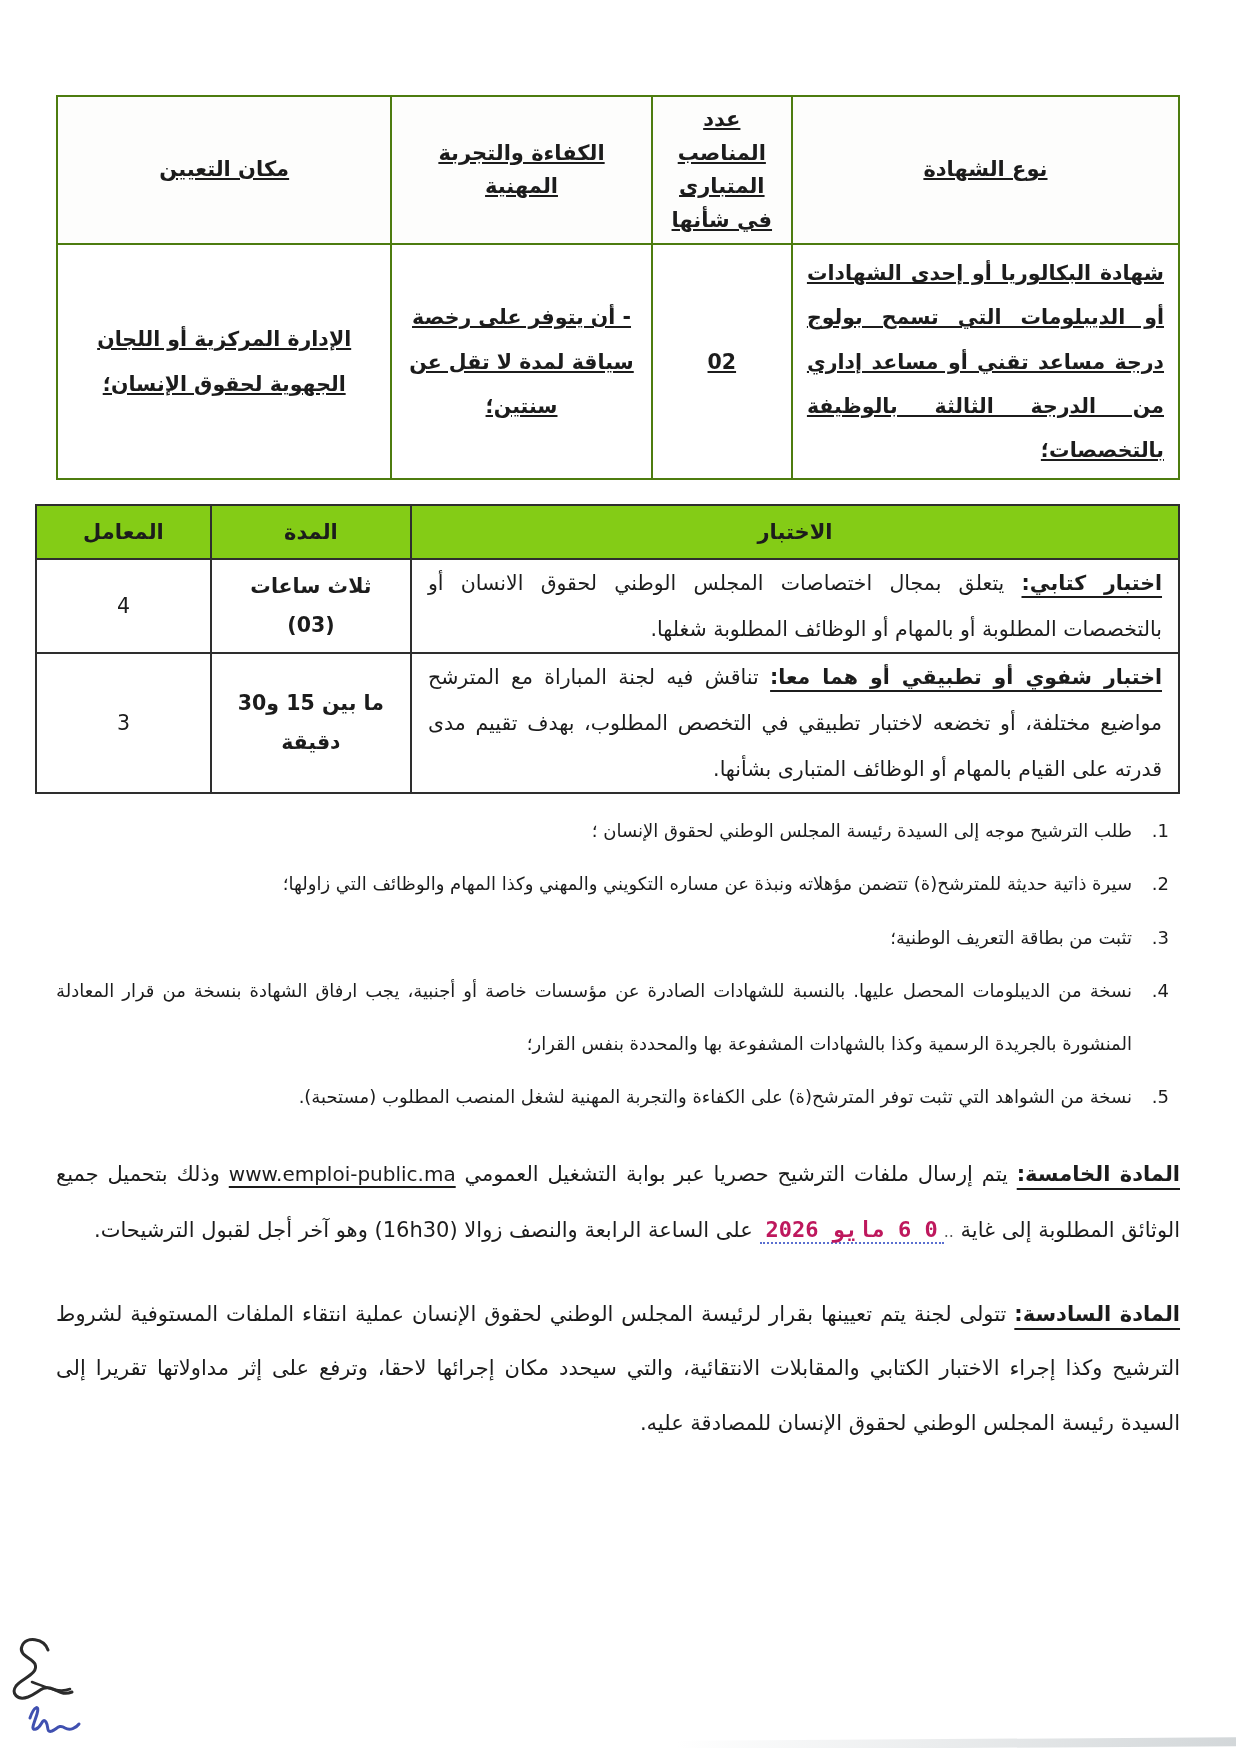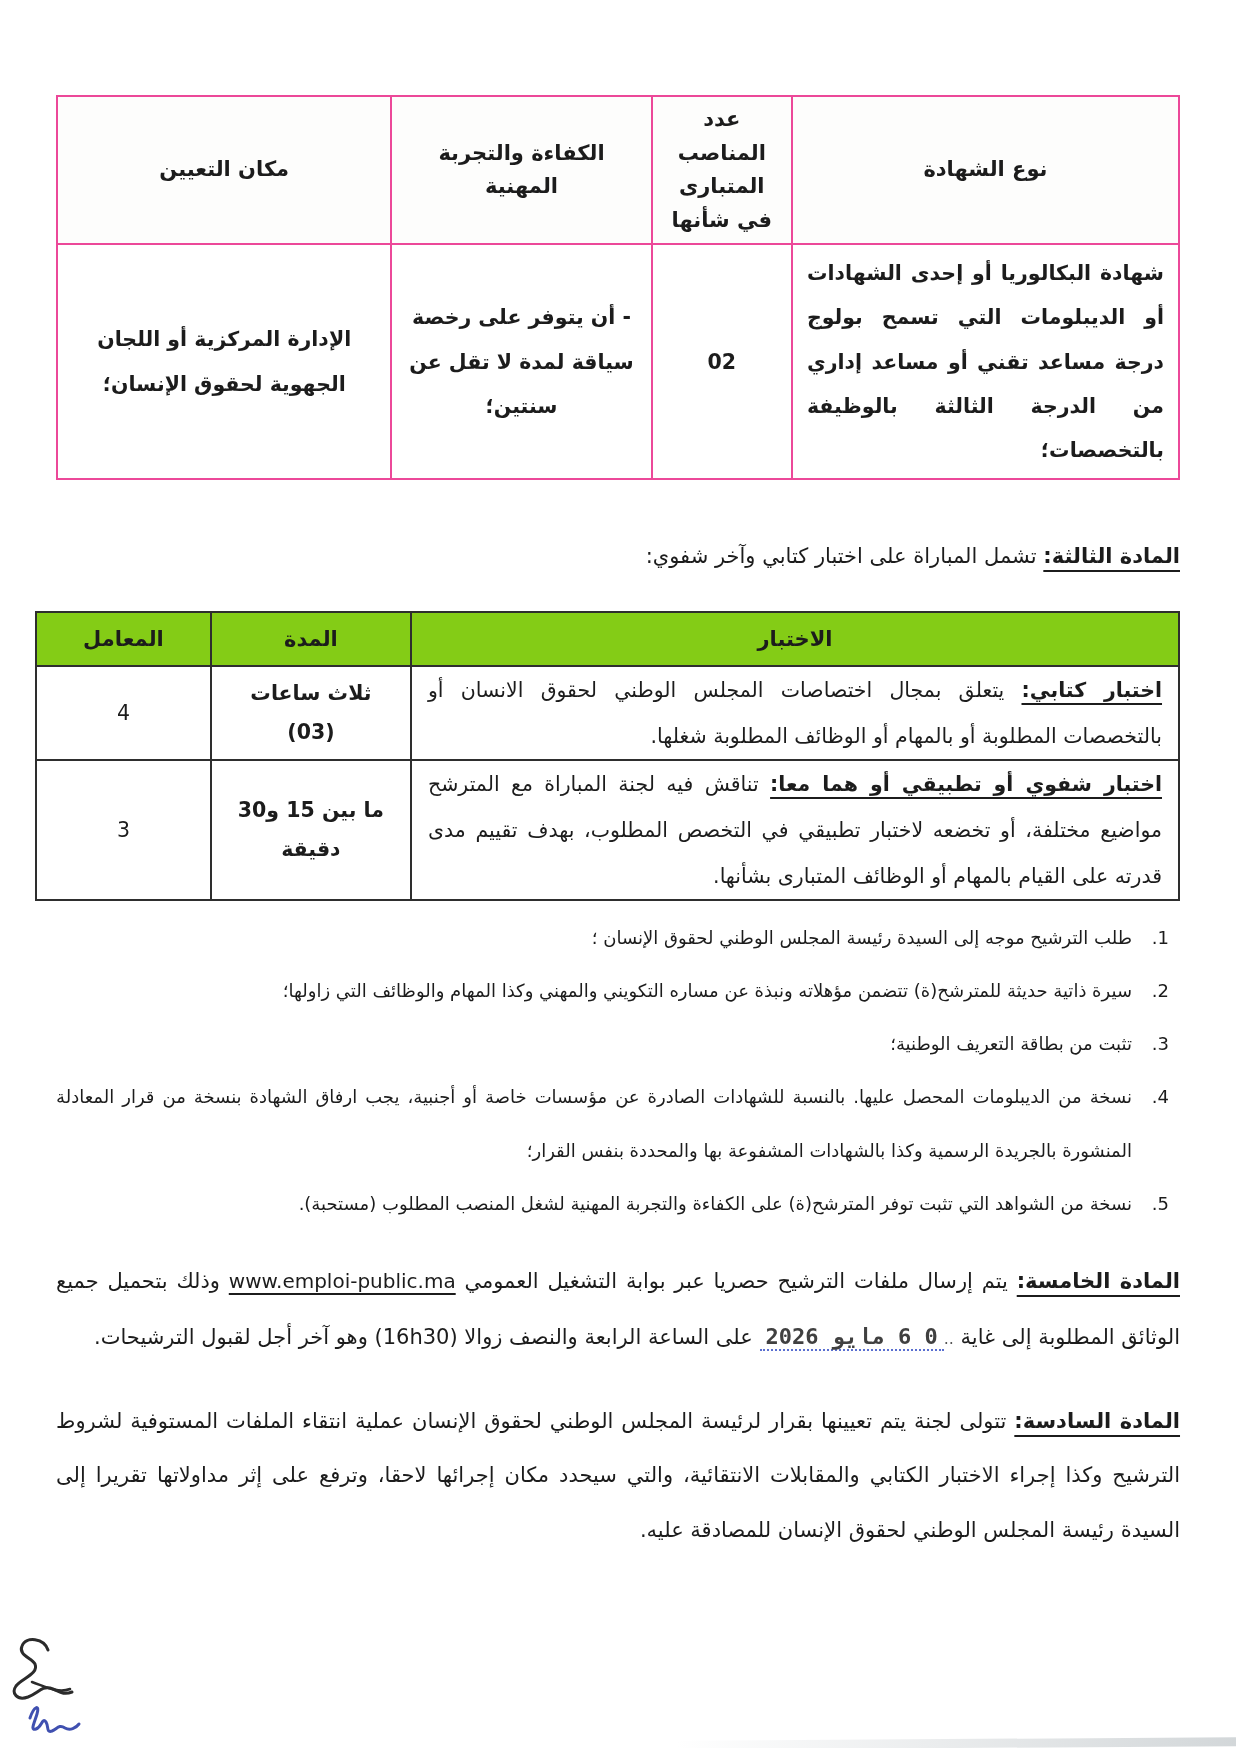--- a/index.html
+++ b/index.html
@@ -12,23 +12,24 @@
     color:#1c1c1c;
     direction:rtl;
     overflow:hidden;
     box-sizing:border-box;
     padding:95px 56px 0 56px;
   }
   
   table{border-collapse:collapse;table-layout:fixed;}
   .req-table{width:100%;}
   .req-table th,.req-table td{
-    border:2px solid #ec4899;
+    border:2px solid #4d7c0f;
     vertical-align:middle;
     padding:6px 14px;
+    text-decoration:underline;
   }
   .req-table th{height:70px;font-size:21px;font-weight:bold;text-align:center;line-height:1.6;background:#fdfdfc;}
   .req-table td{height:212px;font-size:20.5px;font-weight:bold;text-align:center;line-height:2.15;}
   .cell-certificate{text-align:justify !important;text-align-last:right;}
   .col-certificate{width:34.5%;}
   .col-positions{width:12.5%;}
   .col-competence{width:23.2%;}
   .col-location{width:29.8%;}
 
   .exam-table{width:calc(100% + 21px);margin-left:-21px;margin-top:24px;}
@@ -55,21 +56,21 @@
   .art4{margin-top:26px;}
   .art5{margin-top:24px;}
   .art6{margin-top:28px;}
 
   ol.docs{margin:10px 0 0 0;padding:0 34px 0 0;list-style-position:outside;}
   ol.docs li{font-size:18px;line-height:2.95;text-align:justify;padding-right:14px;}
 
   .url{direction:ltr;unicode-bidi:isolate;text-decoration:underline;text-underline-offset:5px;font-family:"DejaVu Sans", sans-serif;font-size:20px;}
   .stamp-dots{color:#555;letter-spacing:2px;font-size:16px;}
   .stamp-text{
-    color:#404040;font-weight:bold;font-size:22px;
+    color:#be185d;font-weight:bold;font-size:22px;
     border-bottom:2px dotted #5a6fd0;
     padding:0 6px;
     font-family:"DejaVu Sans Mono","DejaVu Sans",monospace;
     unicode-bidi:isolate;
   }
   .ltr{direction:ltr;unicode-bidi:isolate;}
 
   
   .signature{position:absolute;left:4px;top:1634px;width:120px;height:112px;}
   .scan-edge{
@@ -101,21 +102,20 @@
     <tbody>
       <tr>
         <td class="cell-certificate">شهادة البكالوريا أو إحدى الشهادات أو الديبلومات التي تسمح بولوج درجة مساعد تقني أو مساعد إداري من الدرجة الثالثة بالوظيفة بالتخصصات؛</td>
         <td>02</td>
         <td>- أن يتوفر على رخصة سياقة لمدة لا تقل عن سنتين؛</td>
         <td>الإدارة المركزية أو اللجان الجهوية لحقوق الإنسان؛</td>
       </tr>
     </tbody>
   </table>
 
-  <p class="article art3"><span class="label-b">المادة الثالثة:</span><span> تشمل المباراة على اختبار كتابي وآخر شفوي:</span></p>
 
   <table class="exam-table">
     <colgroup>
       <col class="col-exam">
         <col class="col-duration">
         <col class="col-coef">
     </colgroup>
     <thead>
       <tr>
         <th>الاختبار</th>

